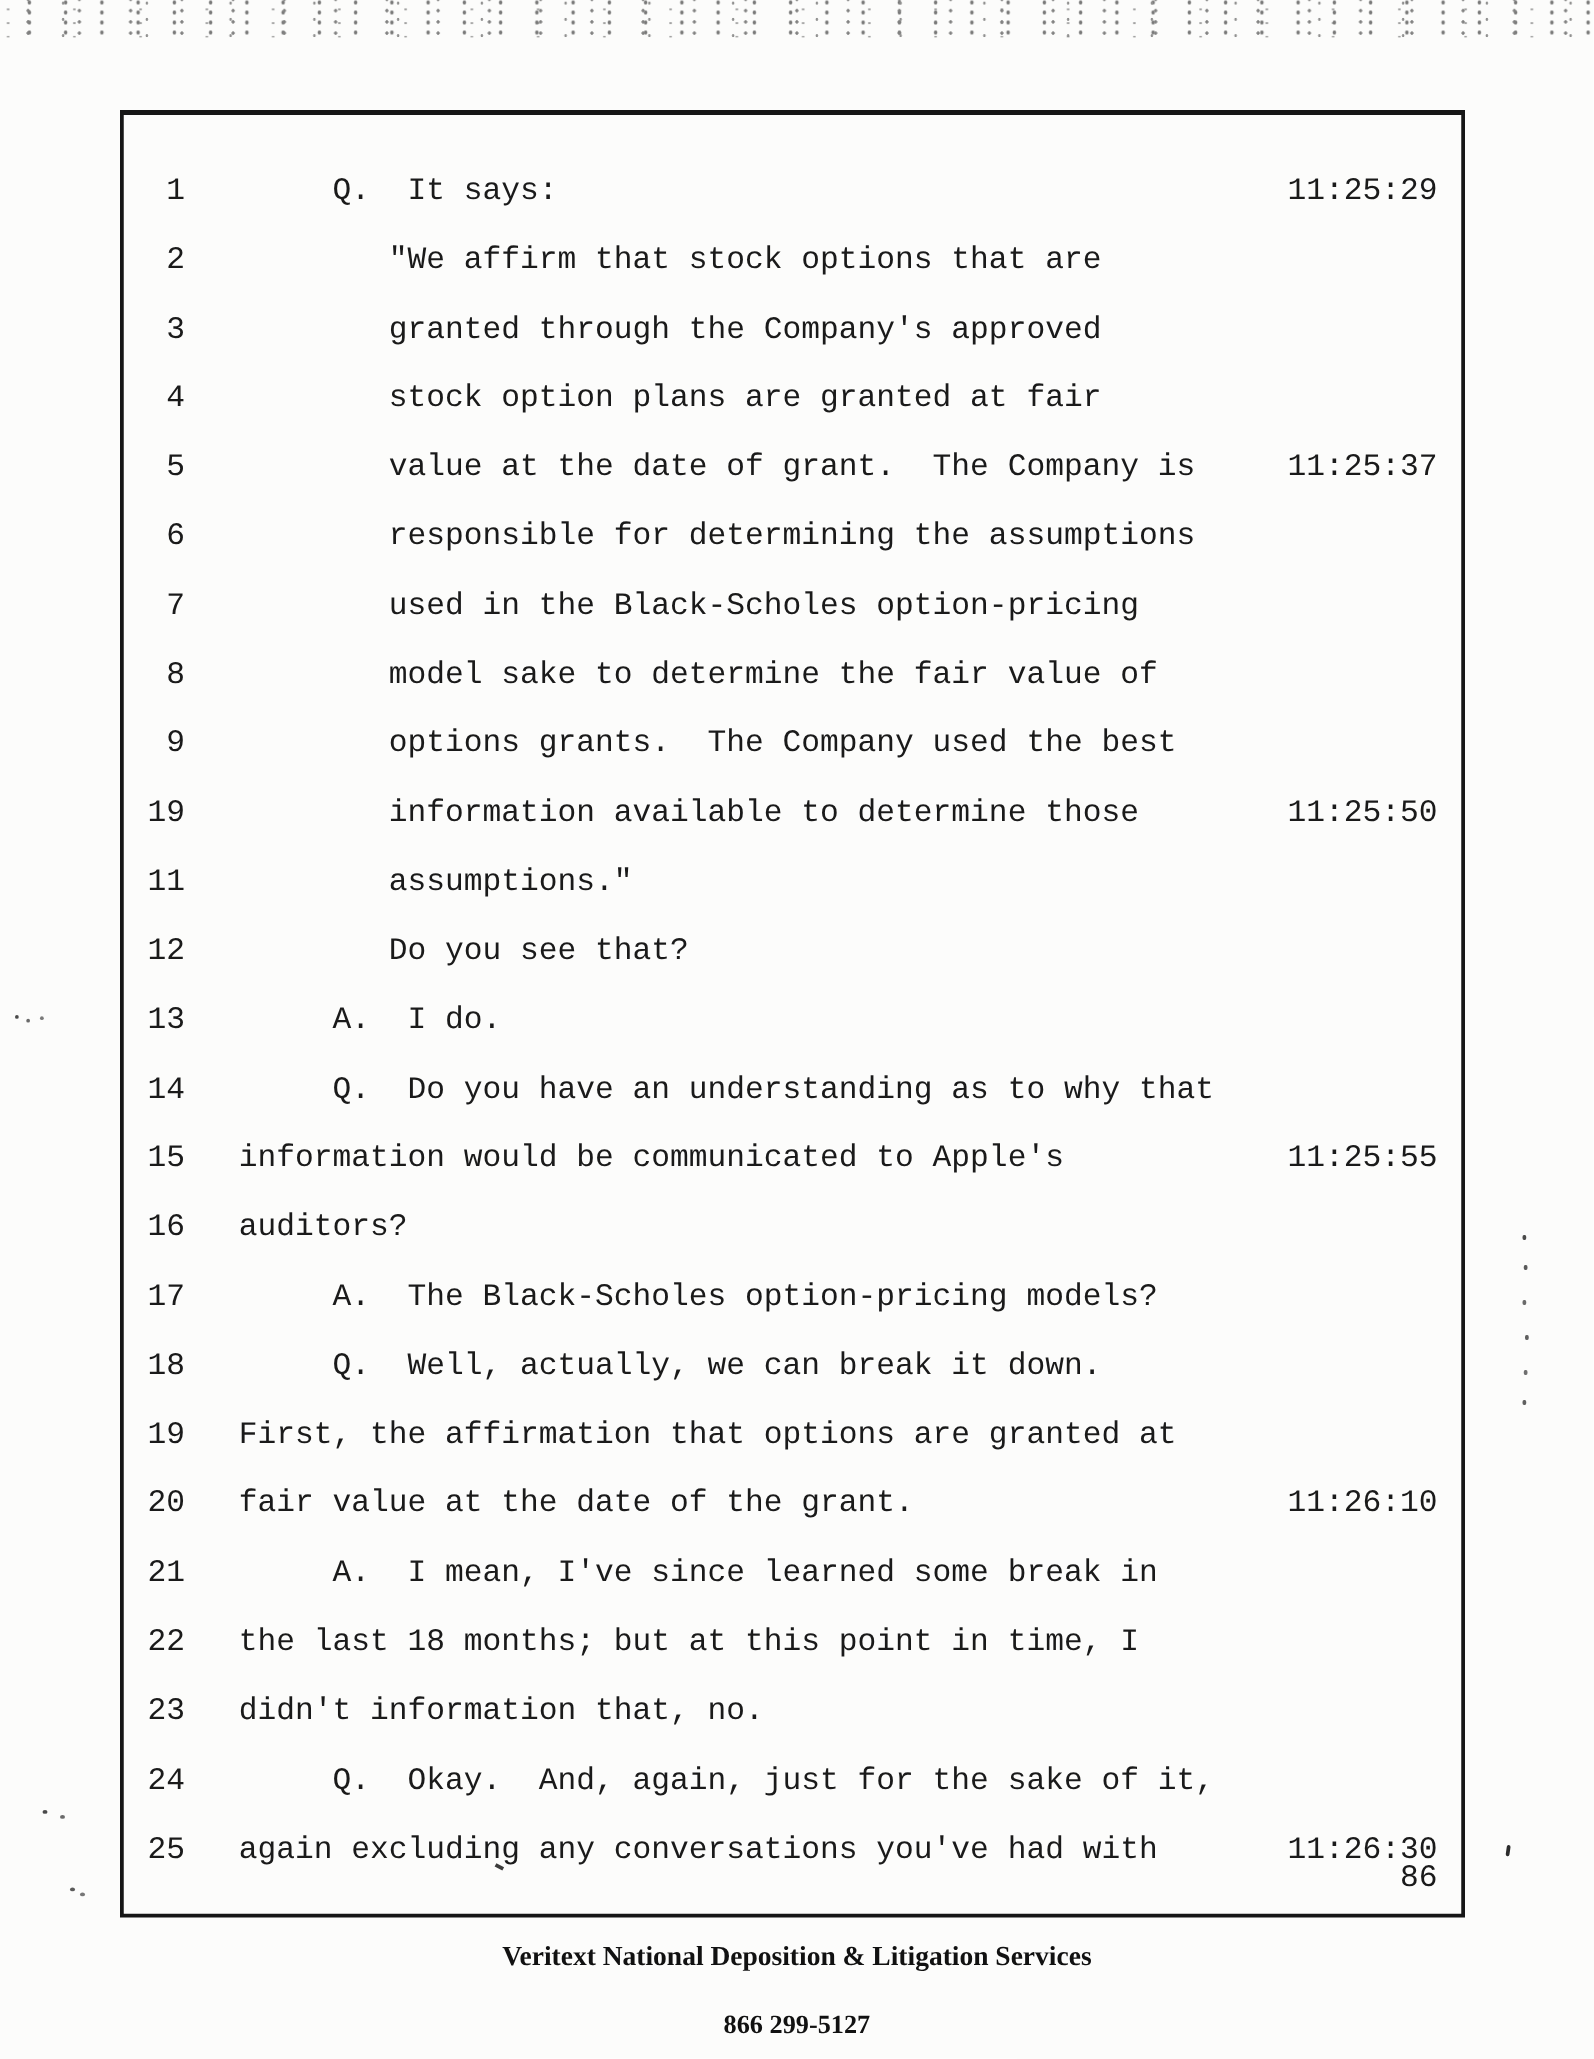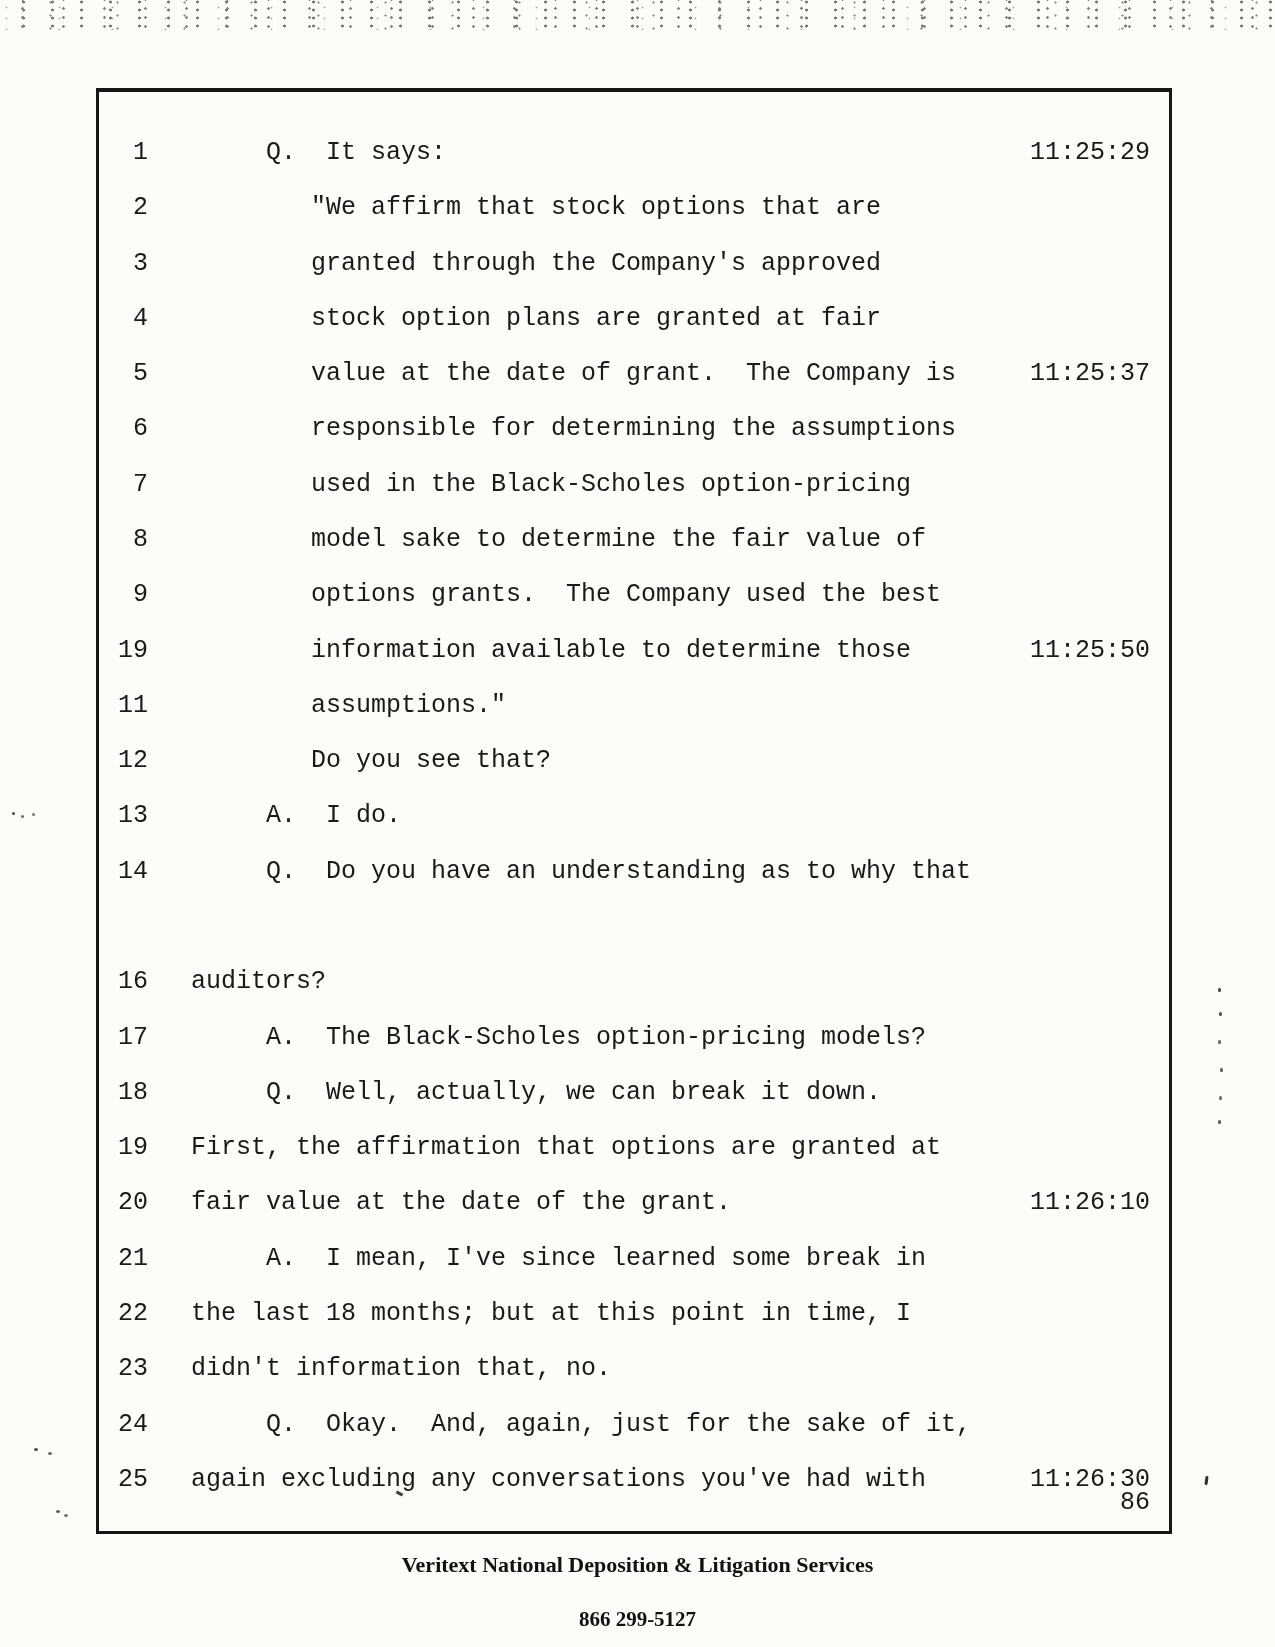--- a/index.html
+++ b/index.html
@@ -154,20 +154,25 @@
     <div class="row" style="top:709px">
         <span class="num">13</span>
         <span class="txt">     A.  I do.</span>
         <span class="time"></span>
       </div>
     <div class="row" style="top:765px">
         <span class="num">14</span>
         <span class="txt">     Q.  Do you have an understanding as to why that</span>
         <span class="time"></span>
       </div>
+    <div class="row" style="top:820px">
+        <span class="num">15</span>
+        <span class="txt">information would be communicated to Apple's</span>
+        <span class="time">11:25:55</span>
+      </div>
     <div class="row" style="top:875px">
         <span class="num">16</span>
         <span class="txt">auditors?</span>
         <span class="time"></span>
       </div>
     <div class="row" style="top:931px">
         <span class="num">17</span>
         <span class="txt">     A.  The Black-Scholes option-pricing models?</span>
         <span class="time"></span>
       </div>

